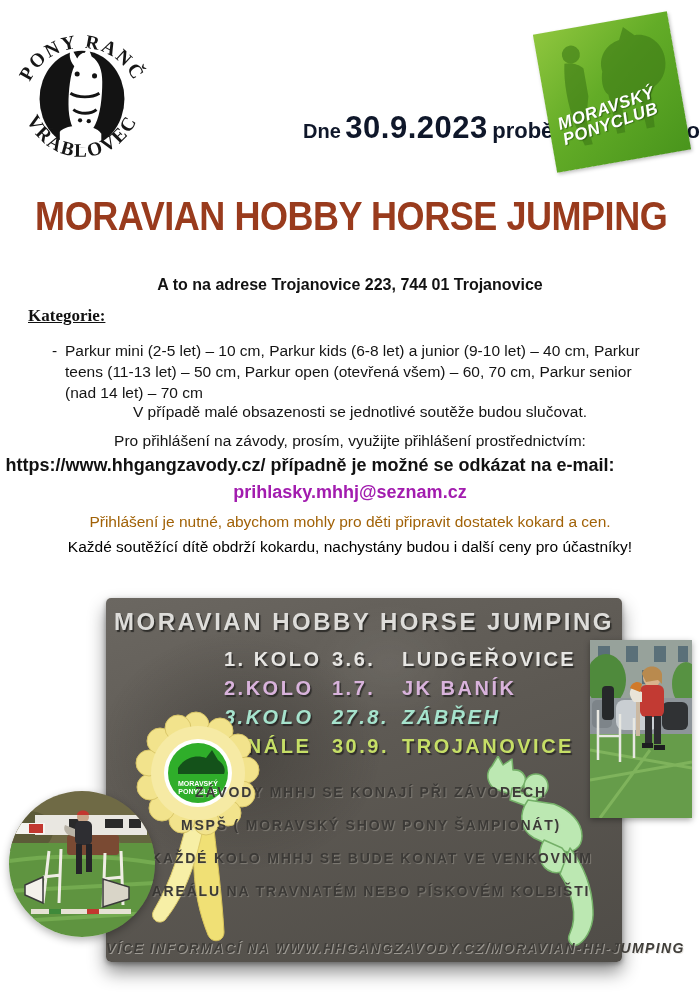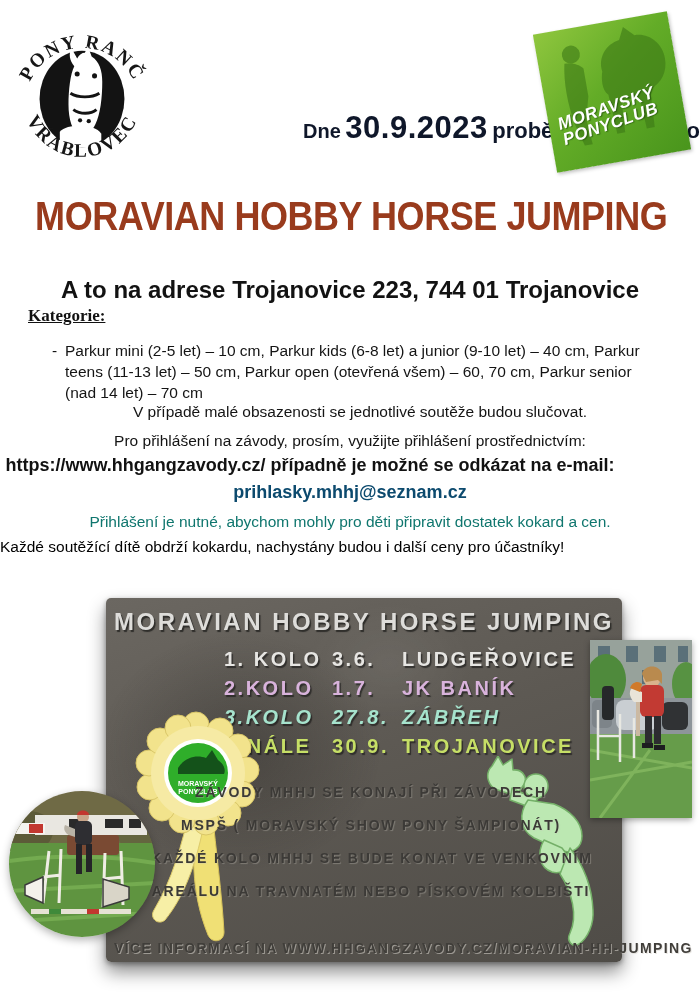--- a/index.html
+++ b/index.html
@@ -22,32 +22,32 @@
   .date-line{position:absolute;left:0;top:110px;width:700px;text-align:right;color:#0f172a;}
   .date-line .d-pre{font-size:20px;font-weight:700;}
   .date-line .d-big{font-size:31px;font-weight:800;letter-spacing:.5px;}
   .date-line .d-suf{font-size:22px;font-weight:700;}
 
   
   .main-title{position:absolute;left:0;top:194px;width:700px;text-align:center;
     color:#993b1d;font-weight:800;white-space:nowrap;}
   .main-title span{display:inline-block;font-size:40px;transform:scaleX(.9);transform-origin:center;letter-spacing:-.5px;}
   .address{position:absolute;left:0;top:276px;width:700px;text-align:center;
-    font-size:24px;font-weight:700;color:#121212;}
+    font-size:16px;font-weight:700;color:#121212;}
   .kategorie{position:absolute;left:28px;top:306px;font-family:"Liberation Serif",serif;
     font-size:17px;font-weight:700;color:#111;text-decoration:underline;}
   .bullet{position:absolute;left:52px;top:340px;width:600px;font-size:15.5px;line-height:21px;color:#141414;}
   .bullet .dash{position:absolute;left:0;top:0;}
   .bullet .btxt{display:block;margin-left:13px;}
   .merge-note{position:absolute;left:60px;top:403px;width:600px;text-align:center;font-size:15.5px;color:#141414;}
   .signup-intro{position:absolute;left:0;top:432px;width:700px;text-align:center;font-size:15.5px;color:#141414;}
   .url-line{position:absolute;left:0;top:455px;width:620px;text-align:center;font-size:18px;font-weight:700;color:#121212;}
-  .email-line{position:absolute;left:0;top:482px;width:700px;text-align:center;font-size:18px;font-weight:700;color:#0c4a6e;}
-  .note-required{position:absolute;left:0;top:513px;width:700px;text-align:center;font-size:15.5px;color:#0f766e;}
-  .note-prizes{position:absolute;left:0;top:538px;width:700px;text-align:left;font-size:15.5px;font-weight:400;}
+  .email-line{position:absolute;left:0;top:482px;width:700px;text-align:center;font-size:18px;font-weight:700;color:#a21caf;}
+  .note-required{position:absolute;left:0;top:513px;width:700px;text-align:center;font-size:15.5px;color:#a16207;}
+  .note-prizes{position:absolute;left:0;top:538px;width:700px;text-align:center;font-size:15.5px;font-weight:400;}
   .fee-line{position:absolute;left:0;top:567px;width:700px;text-align:center;font-size:15.5px;color:#141414;}
   .fee-line .fee-val{font-weight:400;}
 
   
   .poster{position:absolute;left:106px;top:598px;width:516px;height:364px;
     background:linear-gradient(160deg,#6b6761 0%,#5d5953 45%,#4f4c47 100%);
     border-radius:5px;box-shadow:0 10px 18px rgba(0,0,0,.45), 0 2px 5px rgba(0,0,0,.35);}
   .poster::before{content:"";position:absolute;inset:0;border-radius:5px;
     background:radial-gradient(ellipse 200px 170px at 26% 42%, rgba(25,23,21,.30), transparent 70%),
                radial-gradient(ellipse 120px 90px at 55% 18%, rgba(255,255,255,.06), transparent 70%);}
@@ -55,23 +55,23 @@
     font-size:24px;font-weight:700;letter-spacing:2.5px;color:#deddda;
     text-shadow:1.5px 1.5px 1px #2f2e2b;white-space:nowrap;}
   .sched{position:absolute;left:118px;top:50px;}
   .sched-row{display:flex;font-size:20px;font-weight:700;letter-spacing:2.5px;
     margin-bottom:6px;text-shadow:1.5px 1.5px 1px rgba(18,18,18,.6);white-space:nowrap;}
   .sched-row .c1{width:108px;}
   .sched-row .c2{width:70px;}
   .info-lines{position:absolute;left:45px;top:186px;width:440px;text-align:center;}
   .info-line{font-size:14px;font-weight:700;letter-spacing:1.8px;color:#3c3a37;
     text-shadow:1px 1px 1px rgba(200,198,190,.35);margin-bottom:17px;white-space:nowrap;}
-  .poster-footer{position:absolute;left:8px;bottom:6px;width:100%;text-align:center;
+  .poster-footer{position:absolute;left:0;bottom:6px;width:100%;text-align:center;
     font-size:14px;font-weight:700;letter-spacing:1.4px;color:#403e3a;
-    text-shadow:1px 1px 0 rgba(215,212,204,.55);white-space:nowrap;}
+    text-shadow:1px 1px 0 rgba(215,212,204,.55);white-space:nowrap;font-style:italic;}
   .rosette{position:absolute;left:6px;top:112px;width:185px;height:250px;}
   .jumper{position:absolute;right:0px;top:158px;width:150px;height:195px;}
 
   
   .photo-right{position:absolute;left:590px;top:640px;width:102px;height:178px;
     box-shadow:0 2px 6px rgba(0,0,0,.35);}
   .photo-circle{position:absolute;left:9px;top:791px;width:146px;height:146px;border-radius:50%;
     overflow:hidden;box-shadow:0 3px 8px rgba(0,0,0,.3);}
 </style>
 </head>

